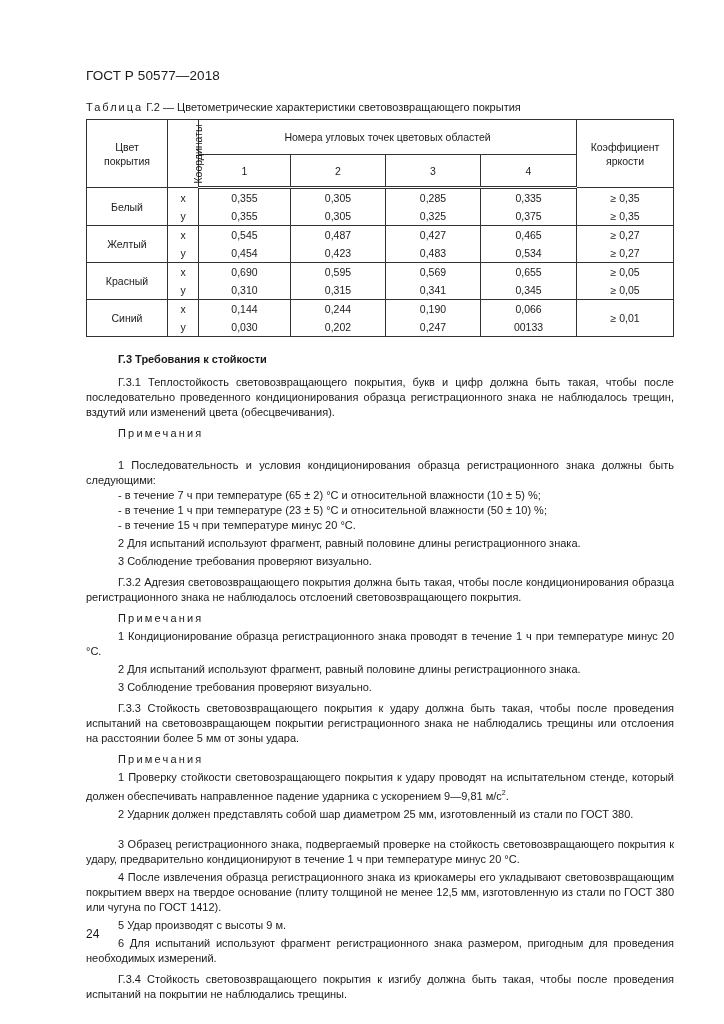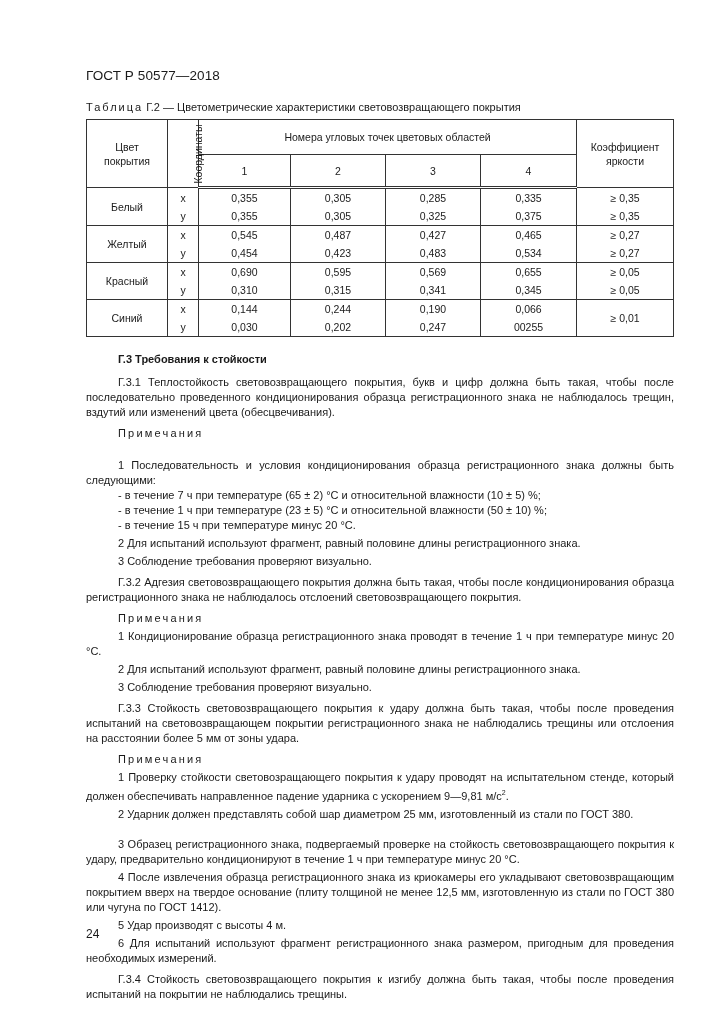--- a/index.html
+++ b/index.html
@@ -163,21 +163,21 @@
       <td class="num">
           <div>0,244</div>
           <div>0,202</div>
         </td>
       <td class="num">
           <div>0,190</div>
           <div>0,247</div>
         </td>
       <td class="num">
           <div>0,066</div>
-          <div>00255</div>
+          <div>00133</div>
         </td>
       <td class="bright-cell">≥ 0,01</td>
     </tr>
   </tbody>
 </table>
 
 <div class="abs section" style="top:352px;">
   <p class="g3-title">Г.3 Требования к стойкости</p>
   <p class="indent" style="margin-top:8px">Г.3.1 Теплостойкость световозвращающего покрытия, букв и цифр должна быть такая, чтобы после последовательно проведенного кондиционирования образца регистрационного знака не наблюдалось трещин, вздутий или изменений цвета (обесцвечивания).</p>
   <p class="note-title" style="margin-top:6px">Примечания</p>
@@ -191,18 +191,18 @@
   <p class="note-title" style="margin-top:6px">Примечания</p>
   <p class="indent" style="margin-top:3px">1 Кондиционирование образца регистрационного знака проводят в течение 1 ч при температуре минус 20 °С.</p>
   <p class="indent" style="margin-top:3px">2 Для испытаний используют фрагмент, равный половине длины регистрационного знака.</p>
   <p class="indent" style="margin-top:3px">3 Соблюдение требования проверяют визуально.</p>
   <p class="indent" style="margin-top:6px">Г.3.3 Стойкость световозвращающего покрытия к удару должна быть такая, чтобы после проведения испытаний на световозвращающем покрытии регистрационного знака не наблюдались трещины или отслоения на расстоянии более 5 мм от зоны удара.</p>
   <p class="note-title" style="margin-top:6px">Примечания</p>
   <p class="indent" style="margin-top:3px"><span>1 Проверку стойкости световозращающего покрытия к удару проводят на испытательном стенде, который должен обеспечивать направленное падение ударника с ускорением 9—9,81 м/с</span><sup>2</sup><span>.</span></p>
   <p class="indent" style="margin-top:3px">2 Ударник должен представлять собой шар диаметром 25 мм, изготовленный из стали по ГОСТ 380.</p>
   <p class="indent" style="margin-top:15px">3 Образец регистрационного знака, подвергаемый проверке на стойкость световозвращающего покрытия к удару, предварительно кондиционируют в течение 1 ч при температуре минус 20 °С.</p>
   <p class="indent" style="margin-top:3px">4 После извлечения образца регистрационного знака из криокамеры его укладывают световозвращающим покрытием вверх на твердое основание (плиту толщиной не менее 12,5 мм, изготовленную из стали по ГОСТ 380 или чугуна по ГОСТ 1412).</p>
-  <p class="indent" style="margin-top:3px">5 Удар производят с высоты 4 м.</p>
+  <p class="indent" style="margin-top:3px">5 Удар производят с высоты 9 м.</p>
   <p class="indent" style="margin-top:3px">6 Для испытаний используют фрагмент регистрационного знака размером, пригодным для проведения необходимых измерений.</p>
   <p class="indent" style="margin-top:6px">Г.3.4 Стойкость световозвращающего покрытия к изгибу должна быть такая, чтобы после проведения испытаний на покрытии не наблюдались трещины.</p>
 </div>
 
 <div class="abs page-num">24</div>
 
 </body></html>

